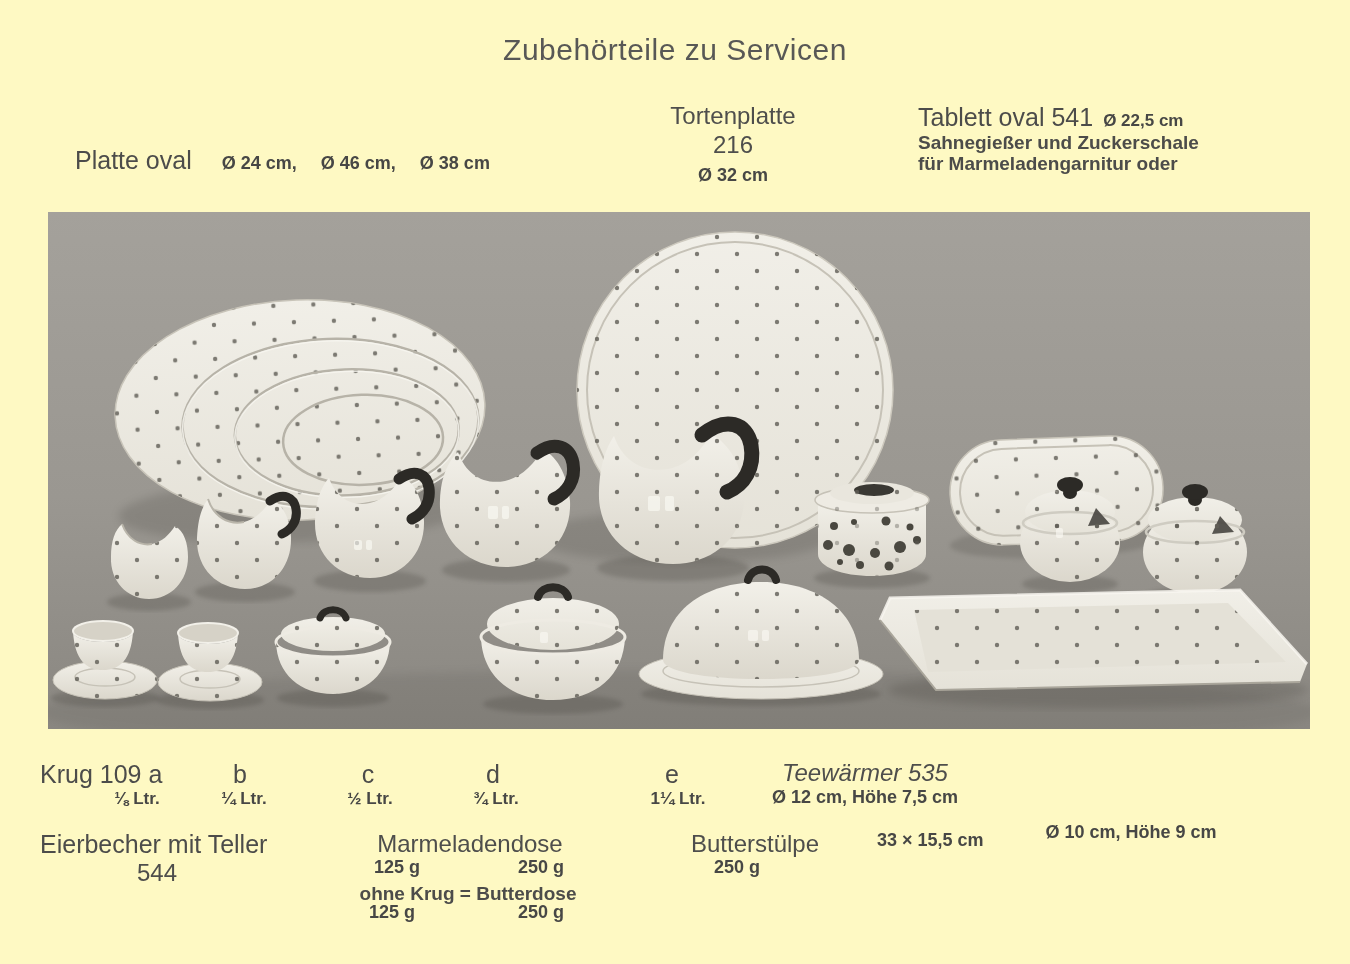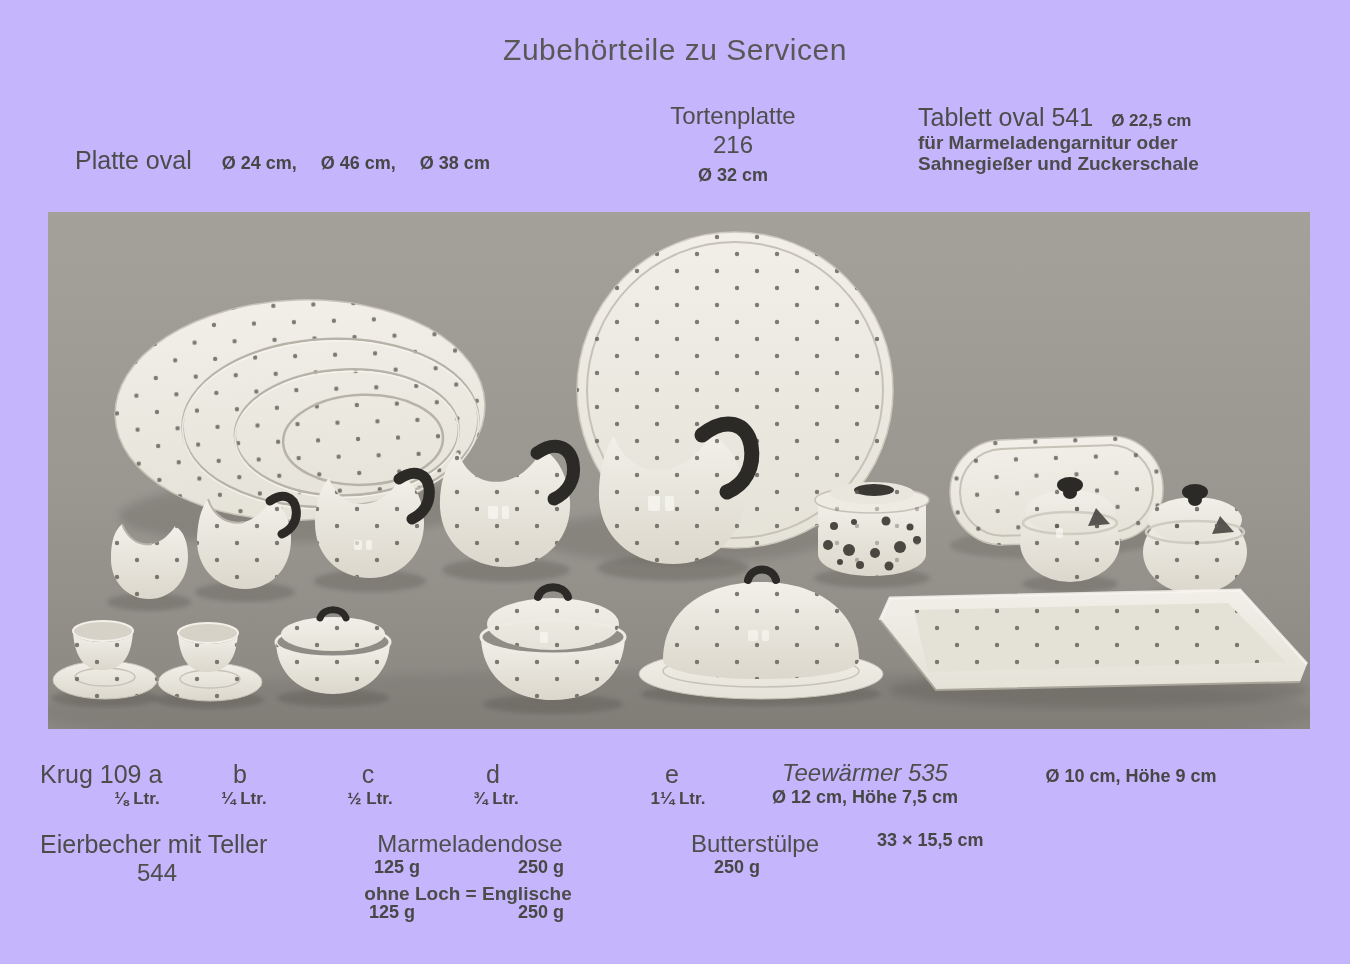--- a/index.html
+++ b/index.html
@@ -1,16 +1,16 @@
 <!DOCTYPE html>
 <html><head>
 <meta charset="utf-8">
 <style>
   html,body{margin:0;padding:0;background:#e8e6e1;}
-  .page{position:relative;width:1350px;height:964px;background:#c4b5fd;overflow:hidden;
+  .page{position:relative;width:1350px;height:964px;background:#fef9c3;overflow:hidden;
         font-family:"Liberation Sans","DejaVu Sans",sans-serif;color:#4e4e4c;}
   .abs{position:absolute;}
   .ctr{transform:translateX(-50%);}
   .title{left:0;right:0;top:33px;text-align:center;font-size:30px;letter-spacing:.5px;color:#585856;}
   .name{font-size:24px;white-space:nowrap;color:#4e4e4c;}
   .name-lg{font-size:25px;white-space:nowrap;color:#4c4c4a;}
   .spec{font-size:18px;font-weight:700;color:#474745;white-space:nowrap;}
   .spec-sm{font-size:17px;font-weight:700;color:#474745;white-space:nowrap;}
   .subtxt{font-size:19px;font-weight:700;color:#4c4c4a;white-space:nowrap;}
   .row{display:flex;align-items:baseline;}
@@ -35,24 +35,24 @@
 
   <div class="abs torte" style="left:638px;top:103px;">
     <span class="name">Tortenplatte</span><br>
     <span class="name">216</span>
     <span class="spec">Ø 32 cm</span>
   </div>
 
   <div class="abs" style="left:918px;top:103px;">
     <div class="row">
       <span class="name-lg">Tablett oval 541</span>
-      <span class="spec-sm" style="margin-left:18px;">Ø 22,5 cm</span>
+      <span class="spec-sm" style="margin-left:10px;">Ø 22,5 cm</span>
     </div>
+    <div class="tablett-desc">Sahnegießer und Zuckerschale</div>
     <div class="tablett-desc">für Marmeladengarnitur oder</div>
-    <div class="tablett-desc">Sahnegießer und Zuckerschale</div>
   </div>
 
   <div class="abs photo">
   <svg width="1262" height="517" viewBox="0 0 1262 517">
     <defs>
       <linearGradient id="bgg" x1="0" y1="0" x2="0" y2="1">
         <stop offset="0" stop-color="#a4a19b"></stop>
             <stop offset=".55" stop-color="#9a9791"></stop>
             <stop offset="1" stop-color="#8a8781"></stop>
       </linearGradient>
@@ -268,29 +268,29 @@
   <div class="abs name-lg ctr" style="left:672px;top:760px;">e</div>
   <div class="abs spec-sm ctr" style="left:137px;top:789px;">⅛ Ltr.</div>
   <div class="abs spec-sm ctr" style="left:244px;top:789px;">¼ Ltr.</div>
   <div class="abs spec-sm ctr" style="left:370px;top:789px;">½ Ltr.</div>
   <div class="abs spec-sm ctr" style="left:496px;top:789px;">¾ Ltr.</div>
   <div class="abs spec-sm ctr" style="left:678px;top:789px;">1¼ Ltr.</div>
 
   <div class="abs name ctr" style="left:865px;top:759px;font-style:italic;">Teewärmer 535</div>
   <div class="abs spec ctr" style="left:865px;top:787px;">Ø 12 cm, Höhe 7,5 cm</div>
 
-  <div class="abs spec ctr" style="left:1131px;top:766px;">Ø 10 cm, Höhe 9 cm</div>
+  <div class="abs spec ctr" style="left:1131px;top:822px;">Ø 10 cm, Höhe 9 cm</div>
 
   <div class="abs name-lg" style="left:40px;top:830px;">Eierbecher mit Teller</div>
   <div class="abs name ctr" style="left:157px;top:859px;">544</div>
 
   <div class="abs name ctr" style="left:470px;top:830px;">Marmeladendose</div>
   <div class="abs spec ctr" style="left:397px;top:857px;">125 g</div>
   <div class="abs spec ctr" style="left:541px;top:857px;">250 g</div>
-  <div class="abs subtxt ctr" style="left:468px;top:883px;">ohne Loch = Englische</div>
+  <div class="abs subtxt ctr" style="left:468px;top:883px;">ohne Krug = Butterdose</div>
   <div class="abs spec ctr" style="left:392px;top:902px;">125 g</div>
   <div class="abs spec ctr" style="left:541px;top:902px;">250 g</div>
 
   <div class="abs name ctr" style="left:755px;top:830px;">Butterstülpe</div>
   <div class="abs spec ctr" style="left:737px;top:857px;">250 g</div>
 
   <div class="abs row" style="left:875px;top:830px;">
     <span class="spec" style="margin-left:2px;">33 × 15,5 cm</span>
   </div>
 

